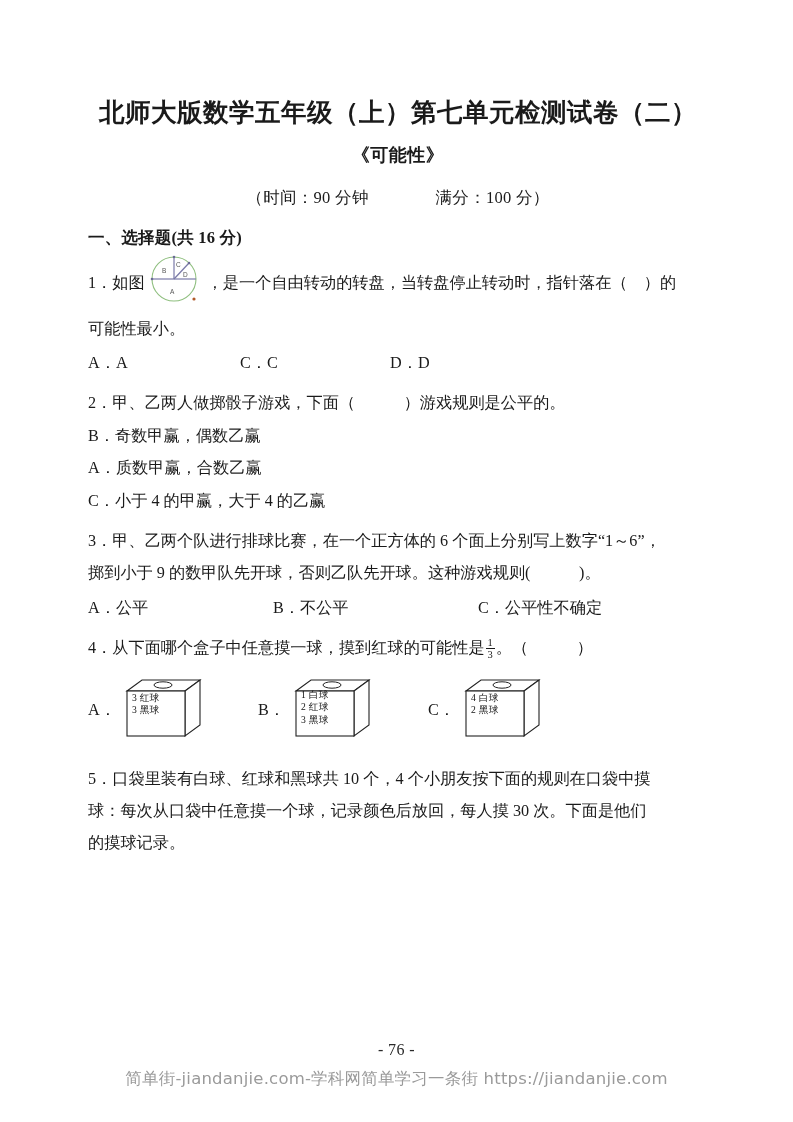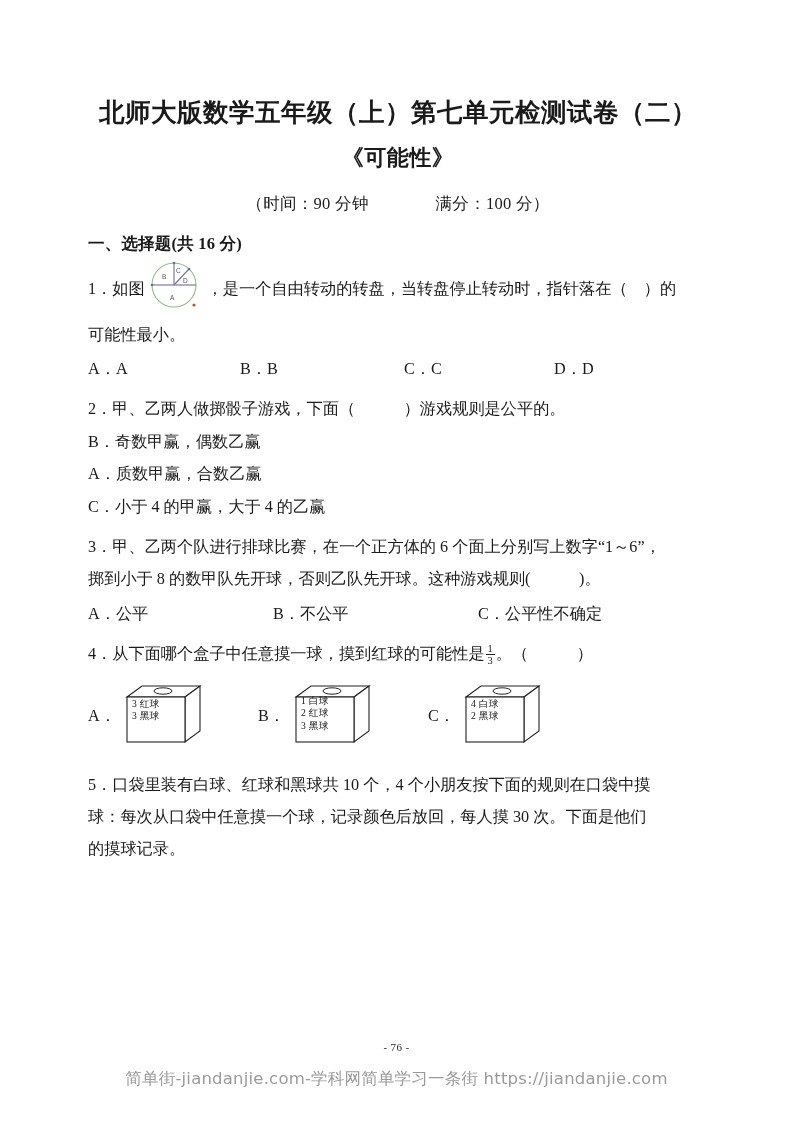--- a/index.html
+++ b/index.html
@@ -33,21 +33,21 @@
     text-align: center;
     font-size: 25.5px;
     font-weight: 700;
     letter-spacing: 0.5px;
     margin-top: 98px;
     line-height: 1.2;
     white-space: nowrap;
   }
   .title-sub {
     text-align: center;
-    font-size: 22px;
+    font-size: 18px;
     font-weight: 700;
     margin-top: 14px;
     letter-spacing: 0.5px;
   }
   .title-info {
     text-align: center;
     font-size: 16.5px;
     margin-top: 20px;
     letter-spacing: 0.3px;
   }
@@ -168,21 +168,21 @@
   }
   .cube .facetext.three { top: 12px; }
 
   
   .pagenum {
     position: absolute;
     left: 0;
     top: 1041px;
     width: 793px;
     text-align: center;
-    font-size: 11px;
+    font-size: 16px;
     color: #2a2a2a;
     letter-spacing: 0.4px;
   }
   .watermark {
     position: absolute;
     left: 0;
     top: 1068px;
     width: 793px;
     text-align: center;
     font-size: 16.5px;
@@ -222,36 +222,35 @@
         <circle cx="49" cy="46" r="1.6" fill="#b05a2a"></circle>
         <text x="17" y="20" font-family="Liberation Sans, sans-serif" font-size="6.5" fill="#555">B</text>
         <text x="31" y="14" font-family="Liberation Sans, sans-serif" font-size="6.5" fill="#555">C</text>
         <text x="38" y="24" font-family="Liberation Sans, sans-serif" font-size="6.5" fill="#555">D</text>
         <text x="25" y="41" font-family="Liberation Sans, sans-serif" font-size="6.5" fill="#555">A</text>
       </svg></span><span>，是一个自由转动的转盘，当转盘停止转动时，指针落在（　）的</span>
     </div>
     <div class="q" style="margin-top:0">可能性最小。</div>
     <div class="opts">
       <span class="opt-w1">A．A</span>
-      <span class="opt-w2">B．B</span>
       <span class="opt-w3">C．C</span>
       <span>D．D</span>
     </div>
 
     <div class="q">
       <span>2．</span><span>甲、乙两人做掷骰子游戏，下面（　　　）游戏规则是公平的。</span>
     </div>
     <div class="opt-line">B．奇数甲赢，偶数乙赢</div>
     <div class="opt-line">A．质数甲赢，合数乙赢</div>
     <div class="opt-line">C．小于 4 的甲赢，大于 4 的乙赢</div>
 
     <div class="q">
       <span>3．</span><span>甲、乙两个队进行排球比赛，在一个正方体的 6 个面上分别写上数字“1～6”，</span>
     </div>
-    <div class="q" style="margin-top:0">掷到小于 8 的数甲队先开球，否则乙队先开球。这种游戏规则(　　　)。</div>
+    <div class="q" style="margin-top:0">掷到小于 9 的数甲队先开球，否则乙队先开球。这种游戏规则(　　　)。</div>
     <div class="opts">
       <span class="opt-q3a">A．公平</span>
       <span class="opt-q3b">B．不公平</span>
       <span>C．公平性不确定</span>
     </div>
 
     <div class="q">
       <span>4．</span><span>从下面哪个盒子中任意摸一球，摸到红球的可能性是</span><span class="frac">
           <span class="num">1</span>
           <span class="den">3</span>

